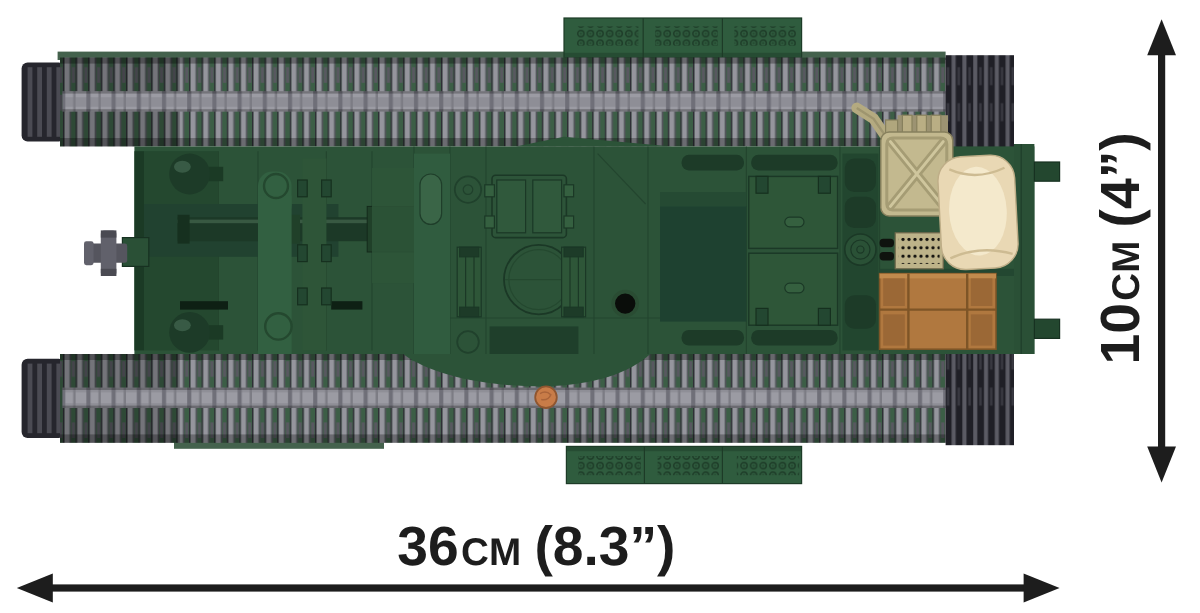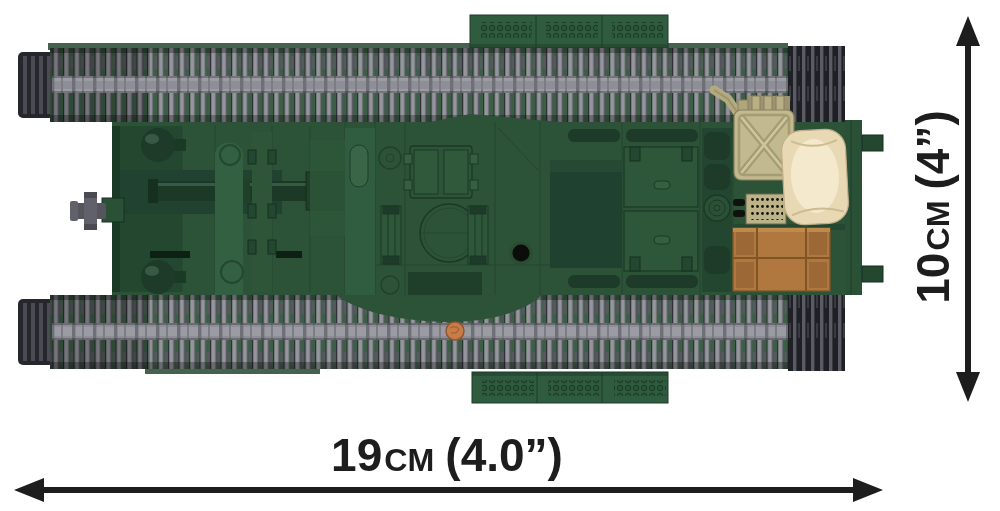--- a/index.html
+++ b/index.html
@@ -323,20 +323,20 @@
     <path d="M883,490 L853,478 L853,502 Z"></path>
   </g>
   <g class="arrow">
     <rect x="965" y="42" width="6" height="334"></rect>
     <path d="M968,16 L956,46 L980,46 Z"></path>
     <path d="M968,402 L956,372 L980,372 Z"></path>
   </g>
 </svg>
 
   <div class="dim dim-width">
-    <span>19</span><span class="unit">cm</span><span class="imp">(4.0”)</span>
+    <span>36</span><span class="unit">cm</span><span class="imp">(8.3”)</span>
   </div>
 
   <div class="dim dim-height">
     <span>10</span><span class="unit">cm</span><span class="imp">(4”)</span>
   </div>
 
 </div>
 
 </body></html>

